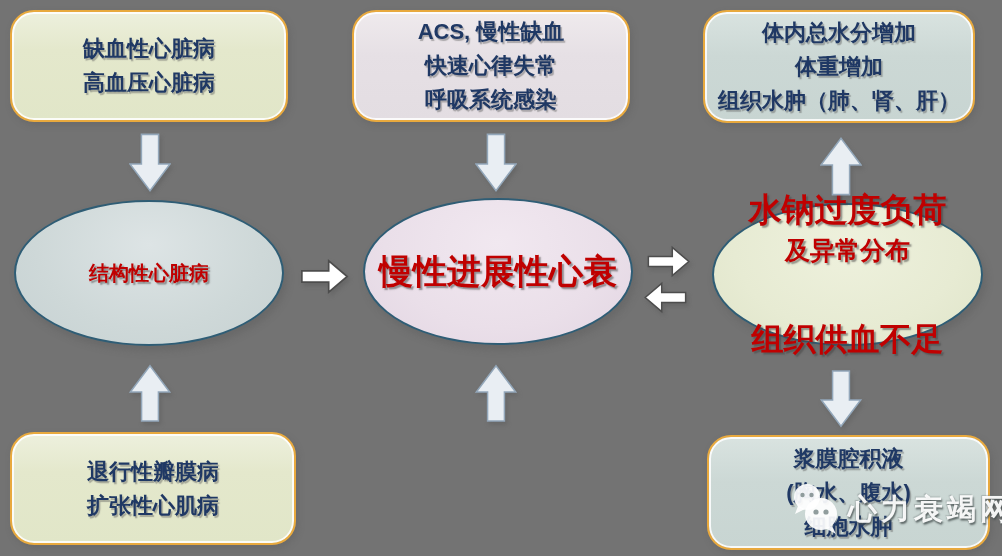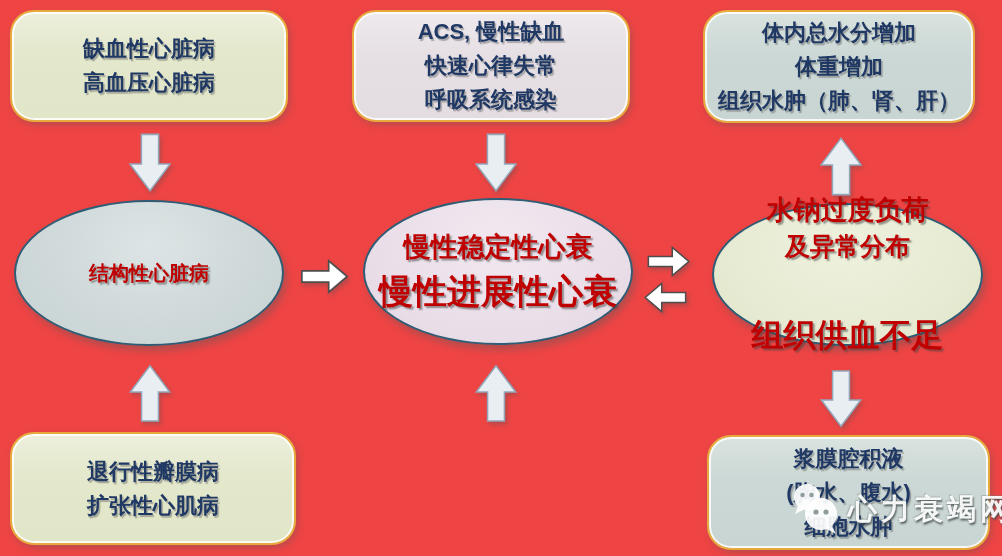--- a/index.html
+++ b/index.html
@@ -1,17 +1,17 @@
 <!DOCTYPE html>
 <html><head>
 <meta charset="utf-8">
 <style>
   html,body{margin:0;padding:0;background:#fff;}
   #stage{
-    position:relative;width:1002px;height:556px;background:#ef4444;overflow:hidden;
+    position:relative;width:1002px;height:556px;background:#737373;overflow:hidden;
     font-family:"Liberation Sans","DejaVu Sans",sans-serif;
   }
   .node{
     position:absolute;display:flex;flex-direction:column;justify-content:center;align-items:center;
     text-align:center;box-sizing:border-box;
   }
   .rbox{
     border:2px solid #E8A93E;border-radius:24px;
     box-shadow:2px 3px 6px rgba(90,90,90,.35), inset 0 0 0 2px rgba(255,255,255,.85);
   }
@@ -67,26 +67,25 @@
     <div class="line">体内总水分增加</div>
     <div class="line">体重增加</div>
     <div class="line">组织水肿（肺、肾、肝）</div>
   </div>
 
   <div class="node ellipse efill-gray" style="left:14px;top:200px;width:270px;height:146px;">
     <div class="line" style="font-size:20px;">结构性心脏病</div>
   </div>
 
   <div class="node ellipse efill-pink" style="left:363px;top:198px;width:270px;height:147px;">
-    <div class="line" style="font-size:27px;">慢性稳定性心衰</div>
     <div class="line" style="font-size:34px;">慢性进展性心衰</div>
   </div>
 
   <div class="node ellipse efill-green" style="left:712px;top:203px;width:271px;height:143px;">
-    <div class="line" style="font-size:27px;">水钠过度负荷</div>
+    <div class="line" style="font-size:33px;">水钠过度负荷</div>
     <div class="line" style="font-size:25px;">及异常分布</div>
     <div class="line" style="font-size:32px;margin-top:48px;">组织供血不足</div>
   </div>
 
   <div class="node rbox fill-green" style="left:10px;top:432px;width:286px;height:113px;">
     <div class="line">退行性瓣膜病</div>
     <div class="line">扩张性心肌病</div>
   </div>
 
 

